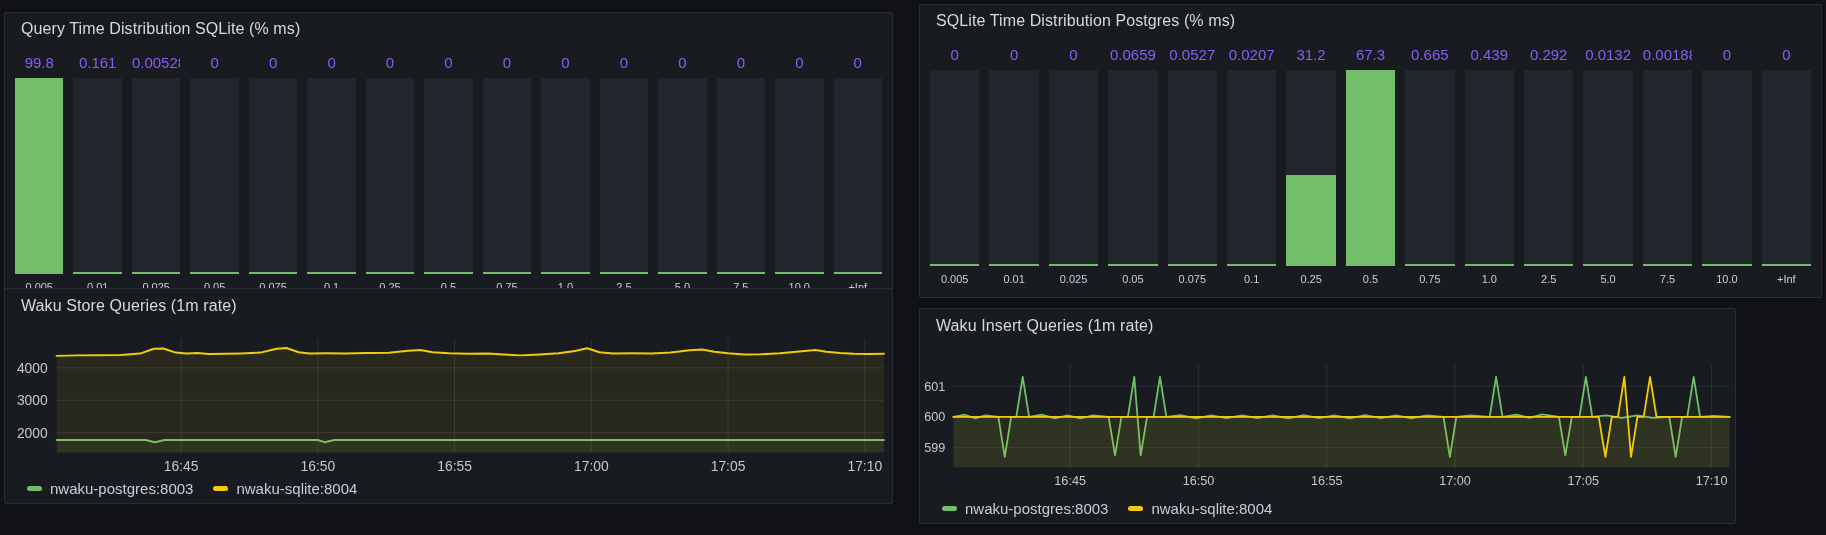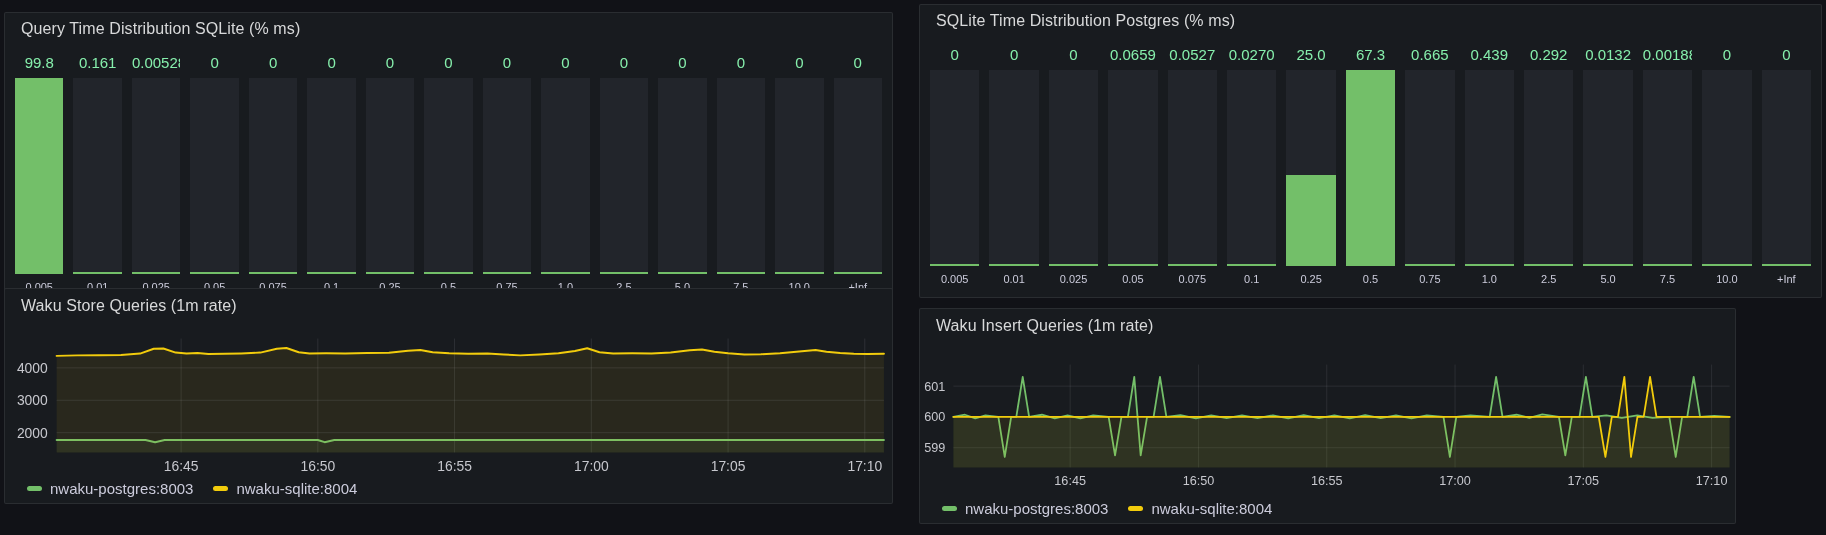--- a/index.html
+++ b/index.html
@@ -14,21 +14,21 @@
   }
   .ptitle{
     font-size:16px;font-weight:500;color:#D8D9DA;letter-spacing:.1px;
     white-space:nowrap;cursor:pointer;
   }
   
   .panel.barp{display:flex;flex-direction:column;padding:7px 10px 5px;}
   .panel.barp .ptitle{flex:none;height:22px;padding-left:6px;}
   .grid15{display:grid;grid-template-columns:repeat(15,1fr);column-gap:10px;}
   .vrow{margin-top:12px;height:20px;flex:none;}
-  .vcell{text-align:center;font-size:15px;color:#86efac;overflow:hidden;}
+  .vcell{text-align:center;font-size:15px;color:#8b5cf6;overflow:hidden;}
   .brow{flex:1;margin-top:4px;}
   .bcell{position:relative;background:#22252B;overflow:hidden;}
   .bfill{position:absolute;left:0;right:0;bottom:0;min-height:2px;background:#73BF69;}
   .lrow{height:26px;flex:none;align-items:center;}
   .lcell{text-align:center;font-size:11px;color:#CCCCDC;}
   
   .panel.tsp{overflow:hidden;}
   .panel.tsp .ptitle{position:absolute;top:8px;left:16px;z-index:2;}
   .tschart{position:absolute;inset:0;width:100%;height:100%;}
   .legend{position:absolute;left:22px;bottom:6px;display:flex;gap:20px;align-items:center;z-index:2;}
@@ -125,22 +125,22 @@
 </div>
 
 <div class="panel barp" style="left:919px;top:4px;width:903px;height:294px">
   <div class="ptitle">SQLite Time Distribution Postgres (% ms)</div>
   <div class="grid15 vrow">
       <div class="vcell">0</div>
       <div class="vcell">0</div>
       <div class="vcell">0</div>
       <div class="vcell">0.0659</div>
       <div class="vcell">0.0527</div>
-      <div class="vcell">0.0270</div>
-      <div class="vcell">25.0</div>
+      <div class="vcell">0.0207</div>
+      <div class="vcell">31.2</div>
       <div class="vcell">67.3</div>
       <div class="vcell">0.665</div>
       <div class="vcell">0.439</div>
       <div class="vcell">0.292</div>
       <div class="vcell">0.0132</div>
       <div class="vcell">0.00188</div>
       <div class="vcell">0</div>
       <div class="vcell">0</div>
     </div>
   <div class="grid15 brow">

